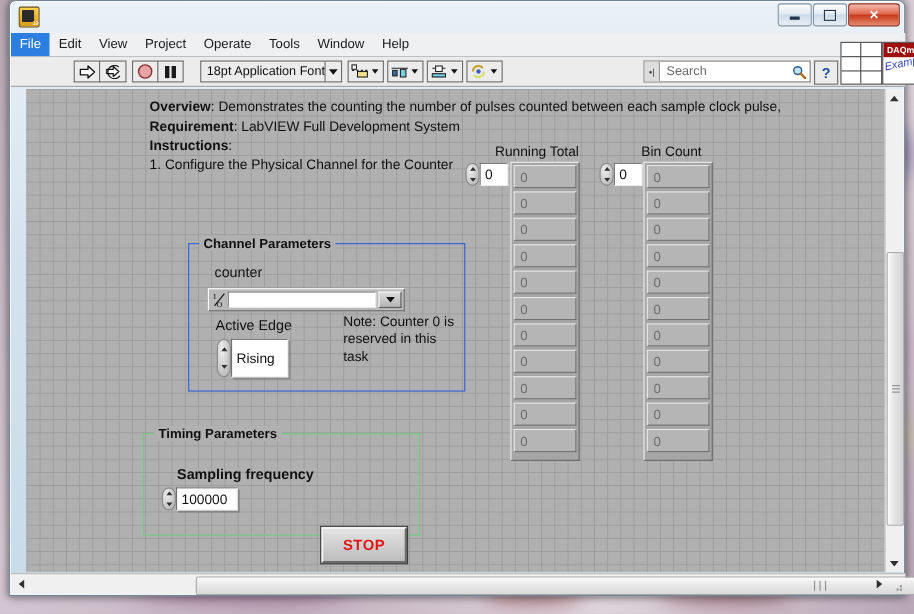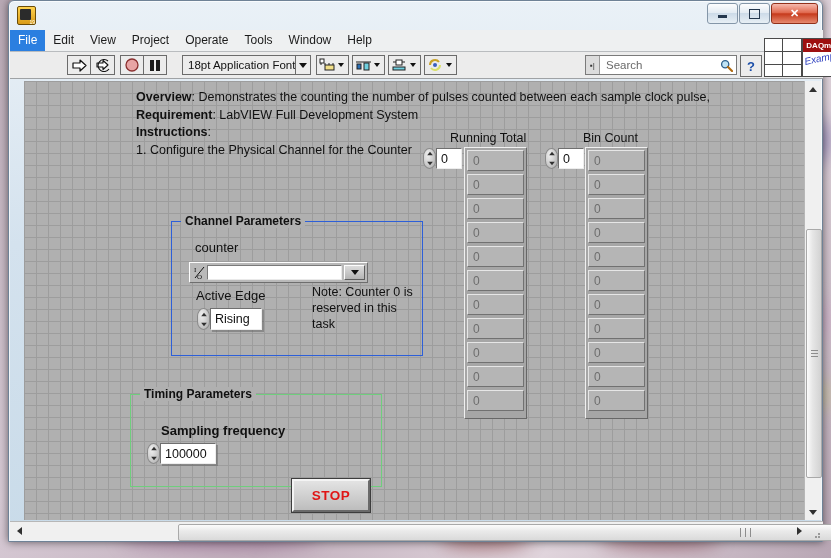--- a/index.html
+++ b/index.html
@@ -446,21 +446,21 @@
             </svg>
         </div>
         <div class="fld"></div>
         <div class="dropbtn">
             <i class="caret"></i>
           </div>
       </div>
 
       <div class="lbl" style="position:absolute;left:24px;top:66px;">Active Edge</div>
 
-      <div class="spinner" style="left:25px;top:86px;height:22px;">
+      <div class="spinner" style="left:25px;top:86px;height:35px;">
         <div class="sp">
           <i class="tri up" style="transform:scale(.7);"></i>
           <i class="tri down" style="transform:scale(.7);"></i>
         </div>
         <div class="val shadow" style="width:52px;">Rising</div>
       </div>
 
       <div class="note" style="left:140px;top:62px;">
         <div>Note: Counter 0 is</div>
         <div>reserved in this task</div>

